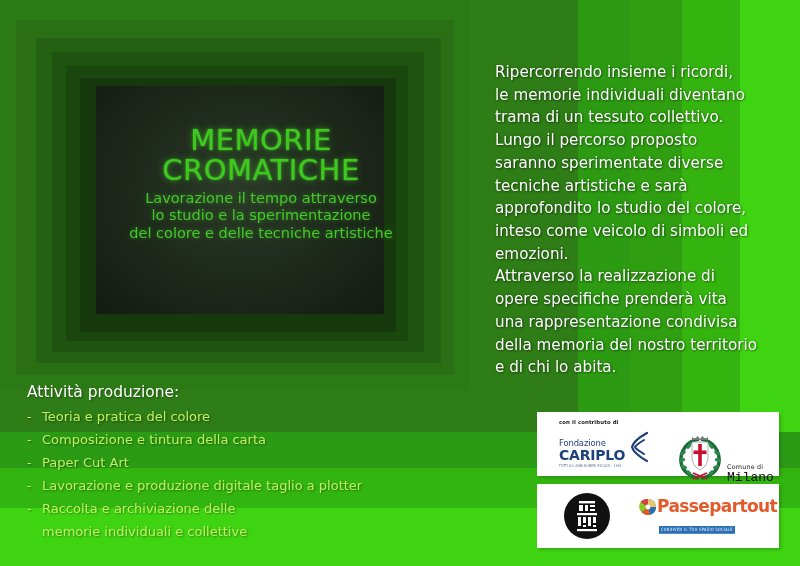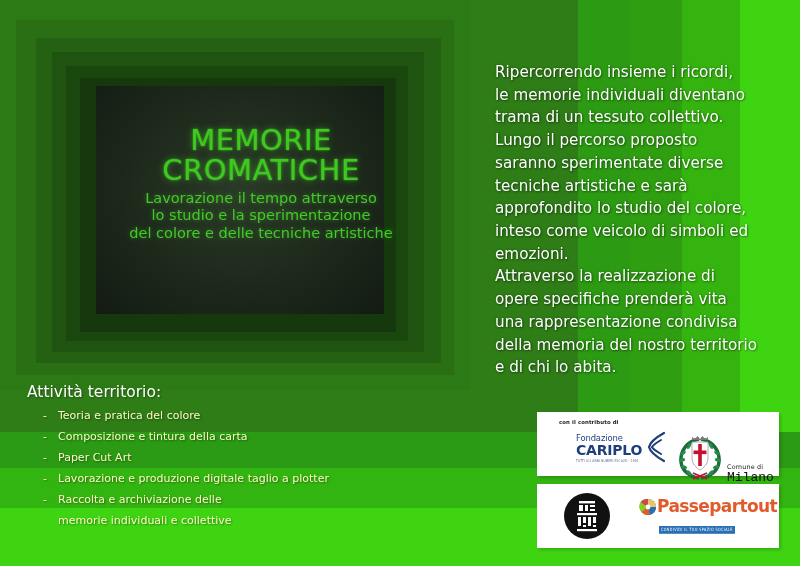--- a/index.html
+++ b/index.html
@@ -72,27 +72,26 @@
   }
   #activities-heading {
     color: #ffffff;
     font-size: 15.5px;
     line-height: 1.0;
     margin-bottom: 9px;
     text-shadow: 1px 1px 2px rgba(0,0,0,.40);
     white-space: nowrap;
   }
   .activity-item {
-    color: #fef9c3;
-    font-size: 11px;
+    color: #bef264;
+    font-size: 13px;
     line-height: 1.0;
     margin-bottom: 10px;
     text-shadow: 1px 1px 2px rgba(0,0,0,.40);
     white-space: nowrap;
-    margin-left: 16px;
   }
   .activity-dash { display: inline-block; width: 15px; }
   .activity-cont { display: inline-block; width: 15px; }
 
   
   .logo-box {
     position: absolute;
     background: #ffffff;
     box-shadow: 2px 2px 3px rgba(0,0,0,.18);
     z-index: 30;
@@ -105,21 +104,21 @@
   
   #cariplo-logo {
     position: absolute; left: 22px; top: 8px;
     width: 104px; height: 48px;
   }
   #cariplo-tagline-top {
     font-size: 5.4px; color: #1c1c1c; font-weight: bold;
     letter-spacing: .1px; line-height: 1;
     margin-bottom: 4px;
   }
-  #cariplo-wordmark { display: flex; align-items: center; margin-left: 17px; }
+  #cariplo-wordmark { display: flex; align-items: flex-end; }
   #cariplo-names { }
   #cariplo-fondazione {
     font-size: 8.4px; color: #1d3f7a; line-height: 1.05; letter-spacing: -.1px;
   }
   #cariplo-cariplo {
     font-size: 14px; color: #1d3f7a; font-weight: bold;
     line-height: 1.05; letter-spacing: -.2px;
   }
   #cariplo-fineprint {
     font-size: 2.9px; color: #4a5f8c; line-height: 1.1;
@@ -207,21 +206,21 @@
       <div class="desc-line">inteso come veicolo di simboli ed</div>
       <div class="desc-line">emozioni.</div>
       <div class="desc-line">Attraverso la realizzazione di</div>
       <div class="desc-line">opere specifiche prenderà vita</div>
       <div class="desc-line">una rappresentazione condivisa</div>
       <div class="desc-line">della memoria del nostro territorio</div>
       <div class="desc-line">e di chi lo abita.</div>
     </div>
 
   <div id="activities">
-    <div id="activities-heading">Attività territorio:</div>
+    <div id="activities-heading">Attività produzione:</div>
     <div id="activities-list">
         <div class="activity-item"><span class="activity-dash">-</span><span>Teoria e pratica del colore</span></div>
         <div class="activity-item"><span class="activity-dash">-</span><span>Composizione e tintura della carta</span></div>
         <div class="activity-item"><span class="activity-dash">-</span><span>Paper Cut Art</span></div>
         <div class="activity-item"><span class="activity-dash">-</span><span>Lavorazione e produzione digitale taglio a plotter</span></div>
         <div class="activity-item"><span class="activity-dash">-</span><span>Raccolta e archiviazione delle</span></div>
         <div class="activity-item"><span class="activity-cont"></span><span>memorie individuali e collettive</span></div>
       </div>
   </div>
 

